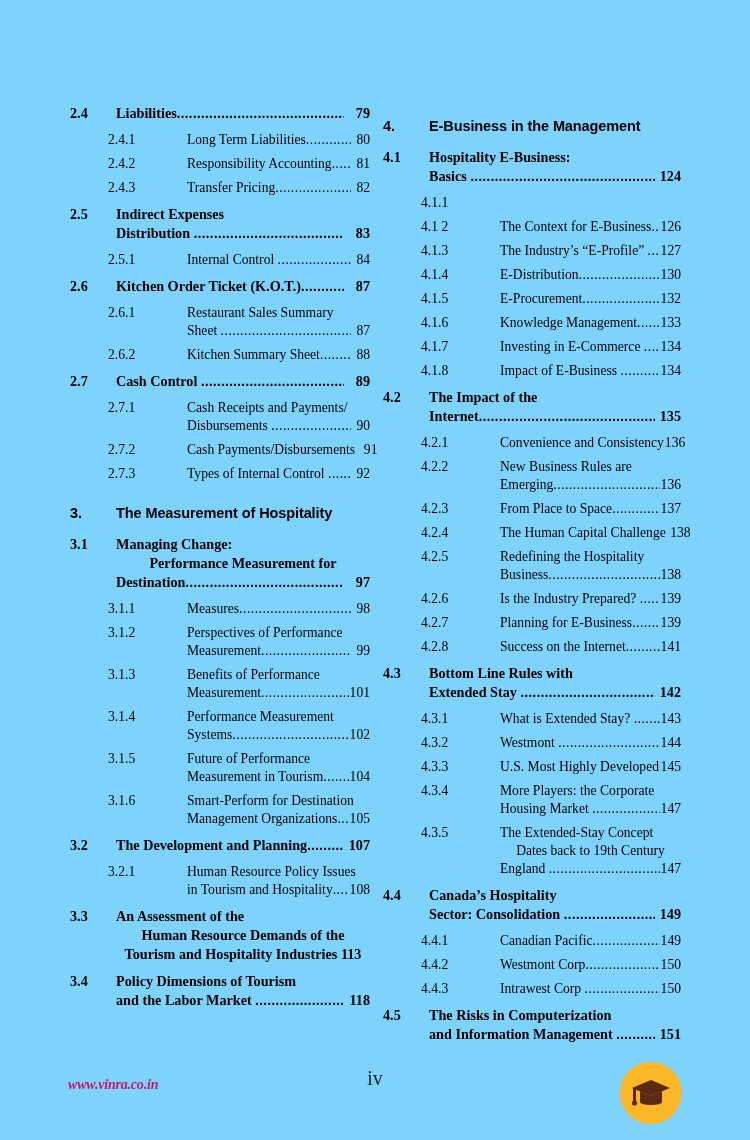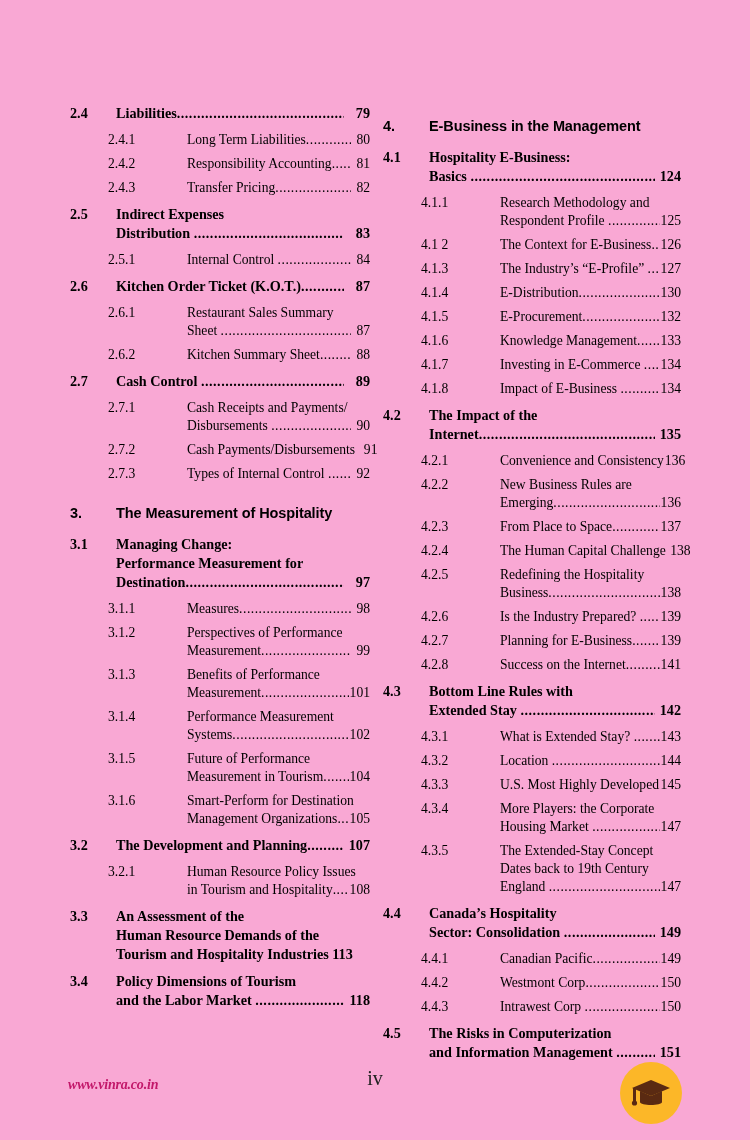--- a/index.html
+++ b/index.html
@@ -5,21 +5,21 @@
 <style>
   html, body {
     margin: 0;
     padding: 0;
     background: #ffffff;
   }
   .page {
     position: relative;
     width: 750px;
     height: 1140px;
-    background: #f9a8d4;
+    background: #7dd3fc;
     overflow: hidden;
     font-family: "Liberation Serif", "DejaVu Serif", serif;
     color: #000000;
   }
 
   
   .columns {
     position: absolute;
     left: 0;
     top: 96px;
@@ -108,21 +108,21 @@
     line-height: 19px;
     margin-top: 5px;
     margin-bottom: 5px;
     padding-left: 38px;
     gap: 32px;
   }
   .lvl2 .num { width: 47px; }
   .lvl2 .pg  { min-width: 18px; }
 
   
-  .ln + .ln { margin-top: -1px; }
+  .ln + .ln { margin-top: -1px; justify-content: center; }
 
   
   .watermark {
     position: absolute;
     left: 68px;
     top: 1077px;
     font-family: "Liberation Serif", "DejaVu Serif", serif;
     font-style: italic;
     font-weight: bold;
     font-size: 14px;
@@ -464,30 +464,20 @@
             </div>
             <div class="ln">
               <span class="txt">Basics </span>
               <span class="leader"></span>
               <span class="pg">124</span>
             </div>
           </div>
         </div>
         <div class="entry lvl2">
           <div class="num">4.1.1</div>
-          <div class="body">
-            <div class="ln plain">
-              <span class="txt">Research Methodology and</span>
-            </div>
-            <div class="ln">
-              <span class="txt">Respondent Profile </span>
-              <span class="leader"></span>
-              <span class="pg">125</span>
-            </div>
-          </div>
         </div>
         <div class="entry lvl2">
           <div class="num">4.1 2</div>
           <div class="body">
             <div class="ln">
               <span class="txt">The Context for E-Business</span>
               <span class="leader"></span>
               <span class="pg">126</span>
             </div>
           </div>
@@ -671,21 +661,21 @@
               <span class="txt">What is Extended Stay? </span>
               <span class="leader"></span>
               <span class="pg">143</span>
             </div>
           </div>
         </div>
         <div class="entry lvl2">
           <div class="num">4.3.2</div>
           <div class="body">
             <div class="ln">
-              <span class="txt">Location </span>
+              <span class="txt">Westmont </span>
               <span class="leader"></span>
               <span class="pg">144</span>
             </div>
           </div>
         </div>
         <div class="entry lvl2">
           <div class="num">4.3.3</div>
           <div class="body">
             <div class="ln">
               <span class="txt">U.S. Most Highly Developed</span>

